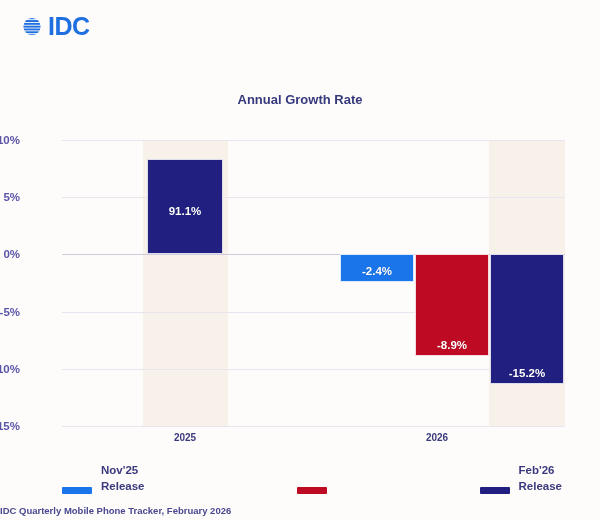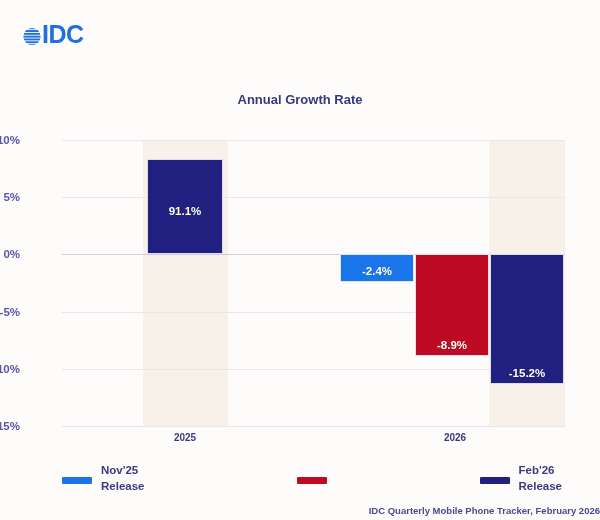--- a/index.html
+++ b/index.html
@@ -20,23 +20,22 @@
     background: #fdfcfa;
     box-sizing: border-box;
   }
 
   
   #logo {
     position: absolute;
     left: 22px;
     top: 14px;
     display: flex;
-    align-items: flex-end;
-    gap: 0;
-    margin-top: 8px;
+    align-items: center;
+    gap: 6px;
   }
   #logo-mark { display: block; }
   #logo-text {
     font-family: "Liberation Sans", sans-serif;
     font-size: 25px;
     font-weight: bold;
     color: #1f6fe0;
     letter-spacing: -0.5px;
     line-height: 1;
   }
@@ -127,21 +126,21 @@
   #legend {
     position: absolute;
     left: 62px;
     top: 462px;
     width: 500px;
     display: flex;
     justify-content: space-between;
   }
   .legend-item {
     display: flex;
-    align-items: center;
+    align-items: flex-end;
     gap: 9px;
   }
   .legend-swatch {
     width: 30px;
     height: 7px;
     margin-top: 4px;
     flex: none;
     border-radius: 1px;
   }
   .legend-text {
@@ -151,21 +150,21 @@
     line-height: 16px;
     white-space: pre-line;
   }
 
   
   #footnote {
     position: absolute;
     left: 0;
     top: 505px;
     width: 600px;
-    text-align: right;
+    text-align: left;
     font-size: 9.5px;
     font-weight: bold;
     color: #4a4890;
   }
 </style>
 </head>
 <body>
 
 <div id="page">
 
@@ -210,21 +209,21 @@
       <div class="ytick" style="top: 286px; color: rgb(91, 85, 168);">-15%</div>
       <div class="bar" title="Feb'26 Release: 8.3%" style="left: 85px; width: 76px; top: 19.448px; height: 94.952px; background: rgb(33, 32, 128);"></div>
       <div class="bar-label" style="left: 123px; top: 70.924px;">91.1%</div>
       <div class="bar" title="Nov'25 Release: -2.4%" style="left: 278px; width: 74px; top: 114.4px; height: 27.456px; background: rgb(27, 117, 234);"></div>
       <div class="bar-label" style="left: 315px; top: 130.856px;">-2.4%</div>
       <div class="bar" title="Pessimistic Scenario (Dec'25): -8.9%" style="left: 353px; width: 74px; top: 114.4px; height: 101.816px; background: rgb(190, 10, 34);"></div>
       <div class="bar-label" style="left: 390px; top: 205.216px;">-8.9%</div>
       <div class="bar" title="Feb'26 Release: -11.3%" style="left: 428px; width: 74px; top: 114.4px; height: 129.272px; background: rgb(33, 32, 128);"></div>
       <div class="bar-label" style="left: 465px; top: 232.672px;">-15.2%</div>
       <div class="xtick" style="left: 123px; top: 292px;">2025</div>
-      <div class="xtick" style="left: 393px; top: 292px;">2026</div>
+      <div class="xtick" style="left: 375px; top: 292px;">2026</div>
     </div>
 
   <div id="legend">
       <div class="legend-item">
         <span class="legend-swatch" style="background: rgb(27, 117, 234);"></span>
         <span class="legend-text">Nov'25
 Release</span>
       </div>
       <div class="legend-item">
         <span class="legend-swatch" style="background: rgb(190, 10, 34);"></span>

